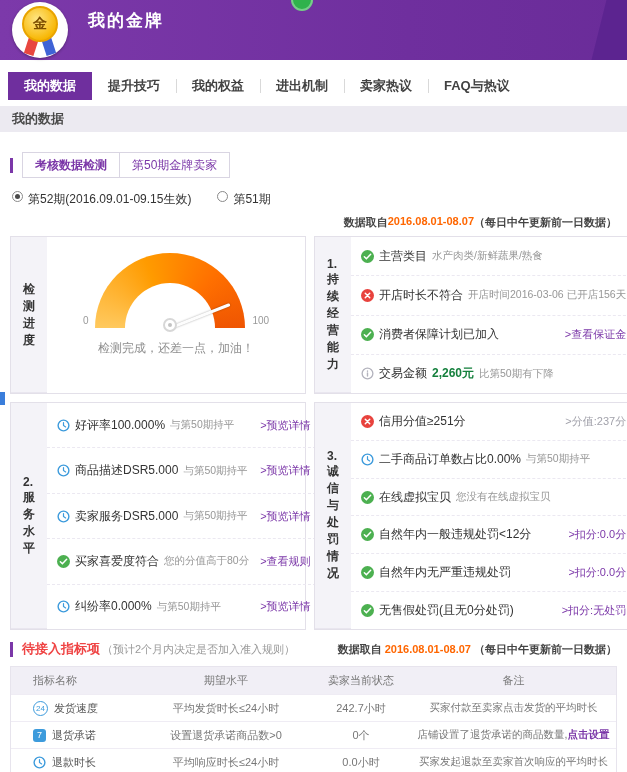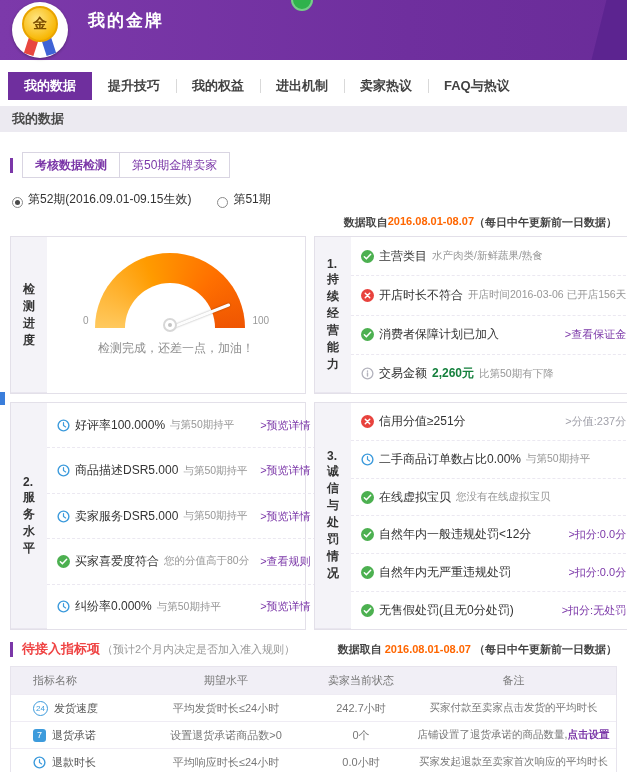--- a/index.html
+++ b/index.html
@@ -36,21 +36,21 @@
 
   
   .subtab-row { margin-top:20px; display:flex; align-items:center; }
   .accent-bar { width:3px; height:15px; background:#7b37a8; margin-right:9px; flex:0 0 auto; }
   .subtab { height:26px; display:flex; align-items:center; padding:0 12px; border:1px solid #d9d5e2; color:#7b37a8; font-size:12px; background:#fff; cursor:pointer; white-space:nowrap; }
   .subtab + .subtab { margin-left:-1px; }
   .subtab.active { font-weight:bold; }
 
   
   .radio-row { margin-top:13px; display:flex; align-items:center; gap:26px; padding-left:2px; color:#333; }
-  .radio-opt { display:flex; align-items:flex-end; gap:5px; cursor:pointer; }
+  .radio-opt { display:flex; align-items:flex-start; gap:5px; cursor:pointer; }
   .radio-dot { width:11px; height:11px; border:1px solid #8a8a8a; border-radius:50%; position:relative; background:#fff; flex:0 0 auto; }
   .radio-dot.checked::after { content:""; position:absolute; inset:2px; border-radius:50%; background:#4a4a4a; }
   .note-row { margin-top:7px; display:flex; justify-content:flex-end; font-size:11px; color:#444; white-space:nowrap; }
   .note-strong { font-weight:bold; }
   .note-date { font-weight:bold; color:#ff6600; }
 
   
   .panel-grid { margin-top:6px; display:grid; grid-template-columns:296px 1fr; grid-template-rows:158px 228px; gap:8px; }
   .panel { border:1px solid #e3e0e9; background:#fff; display:flex; flex-direction:row; min-height:0; }
   .panel-header { flex:0 0 28px; background:#f4f3f8; border-bottom:1px solid #e9e6ef; display:flex; align-items:center; padding:0 12px; font-size:12px; font-weight:bold; color:#333; }

